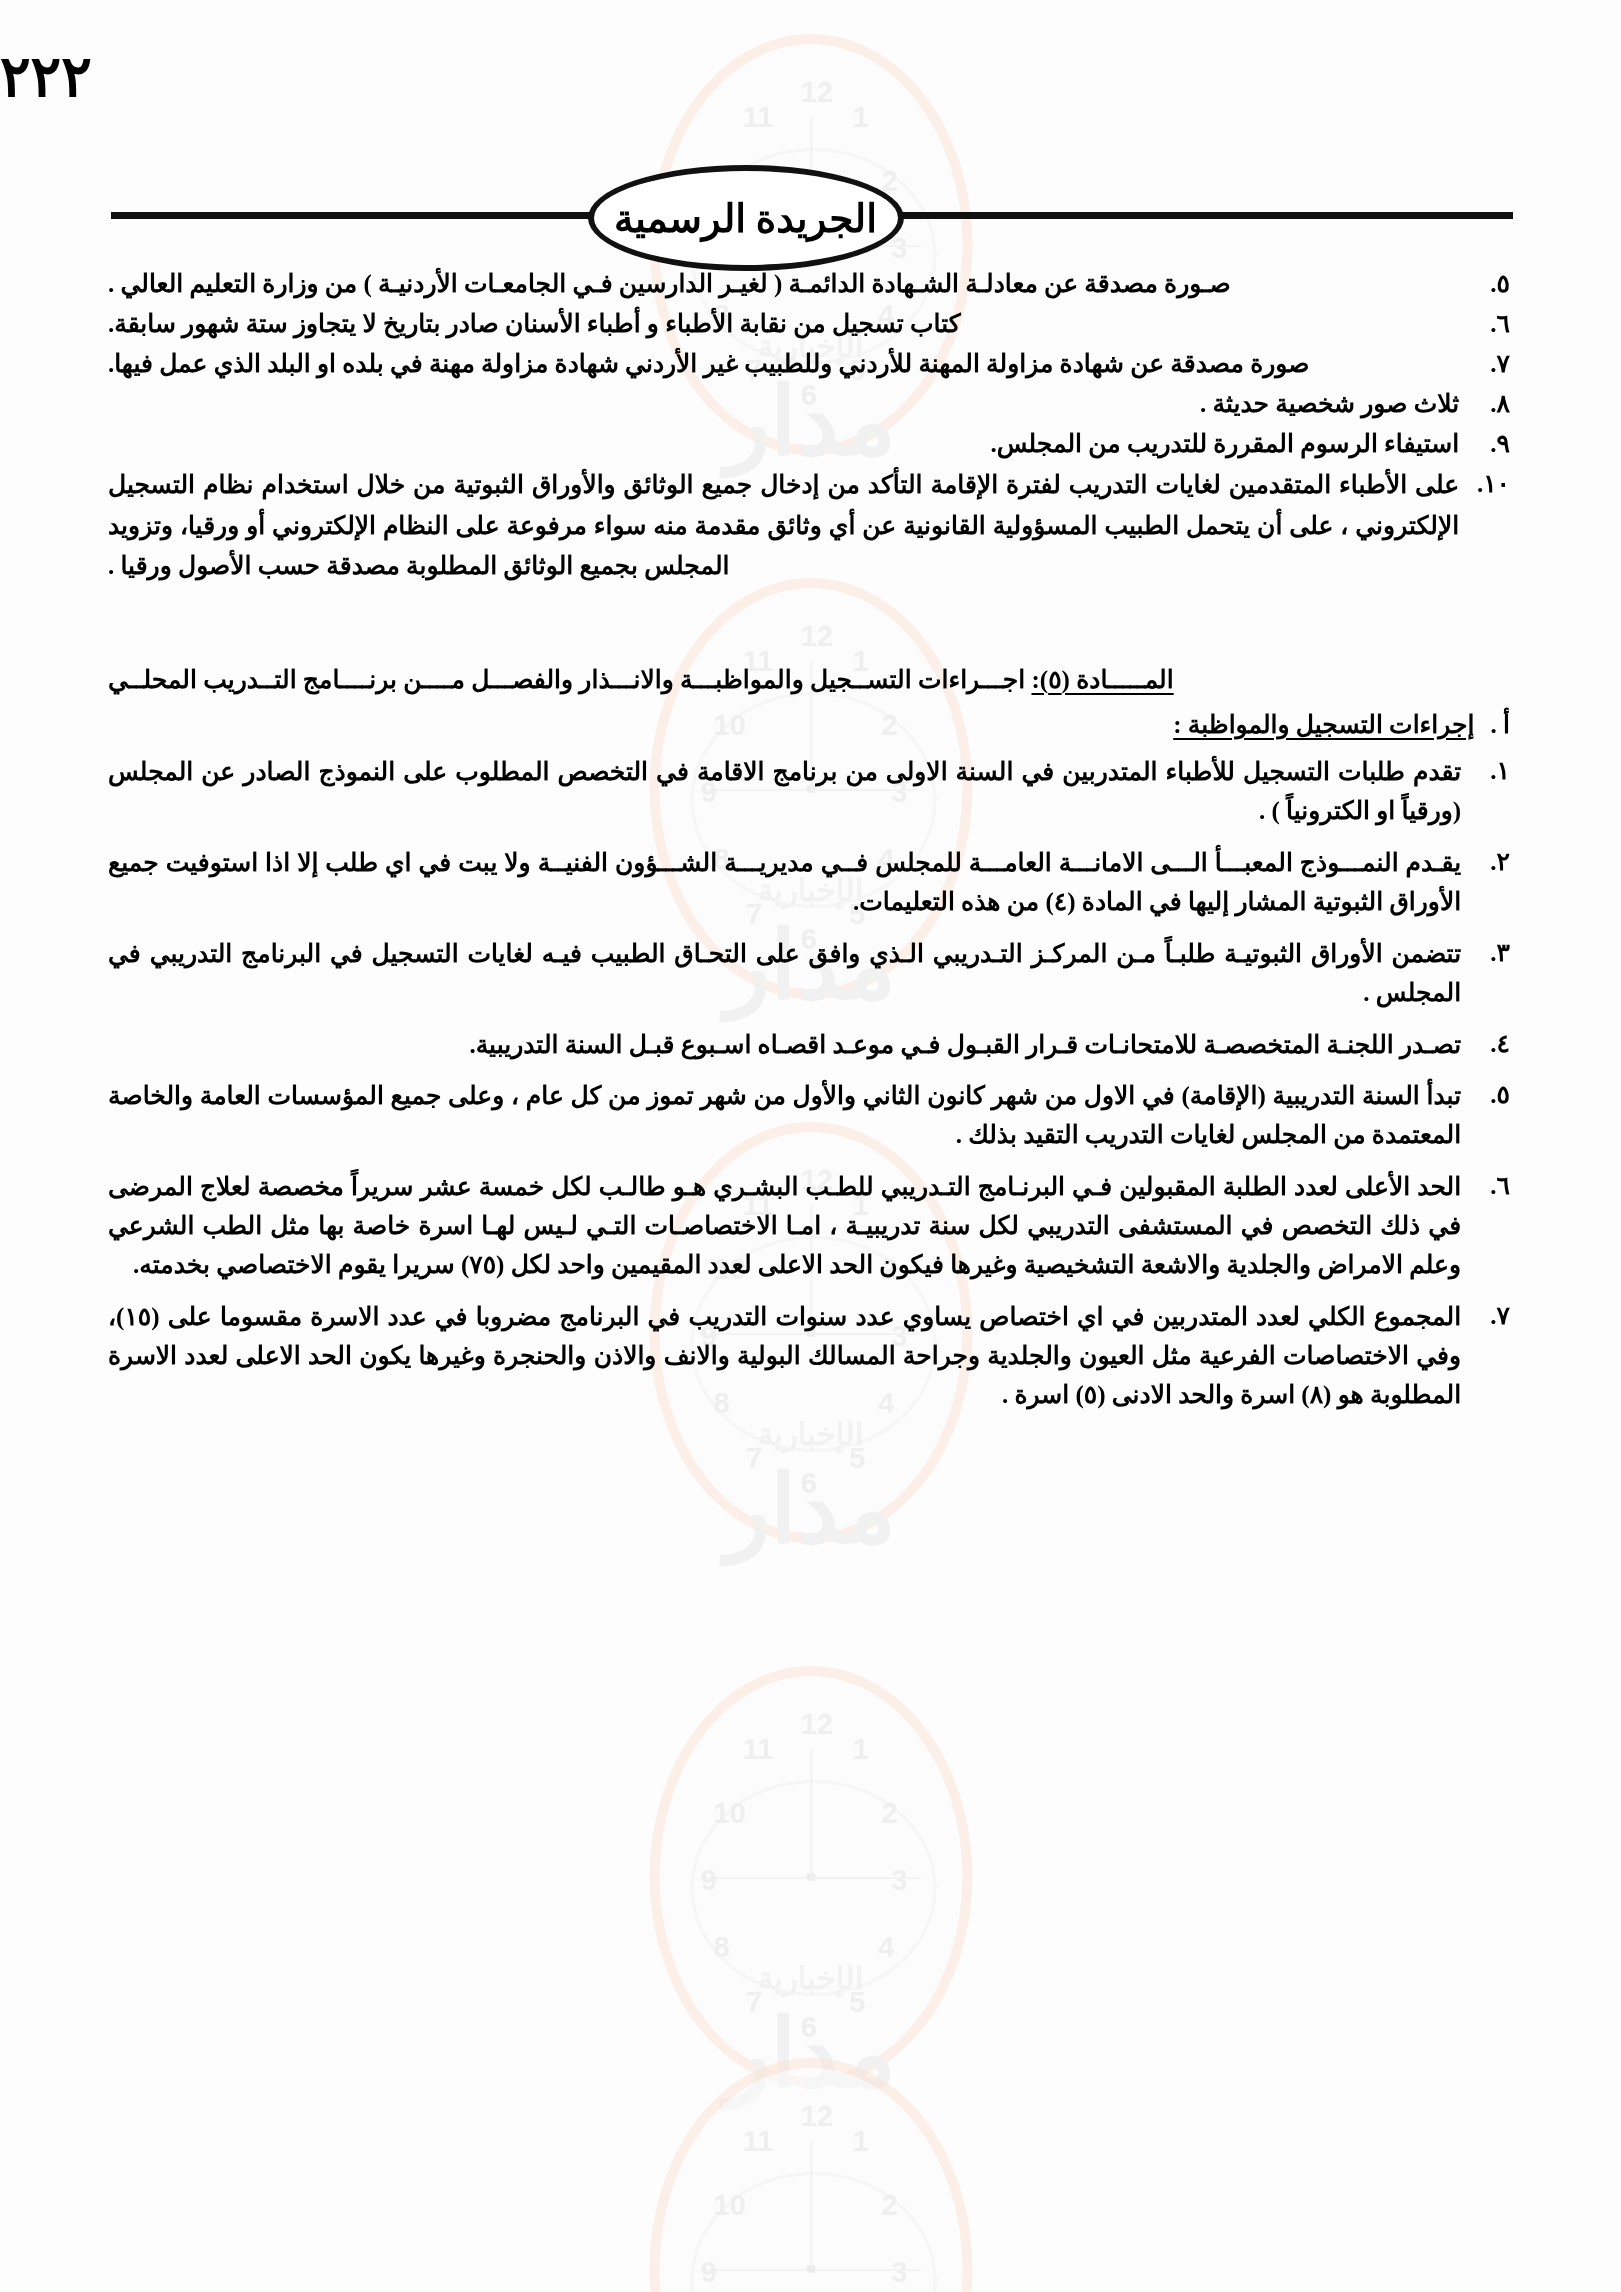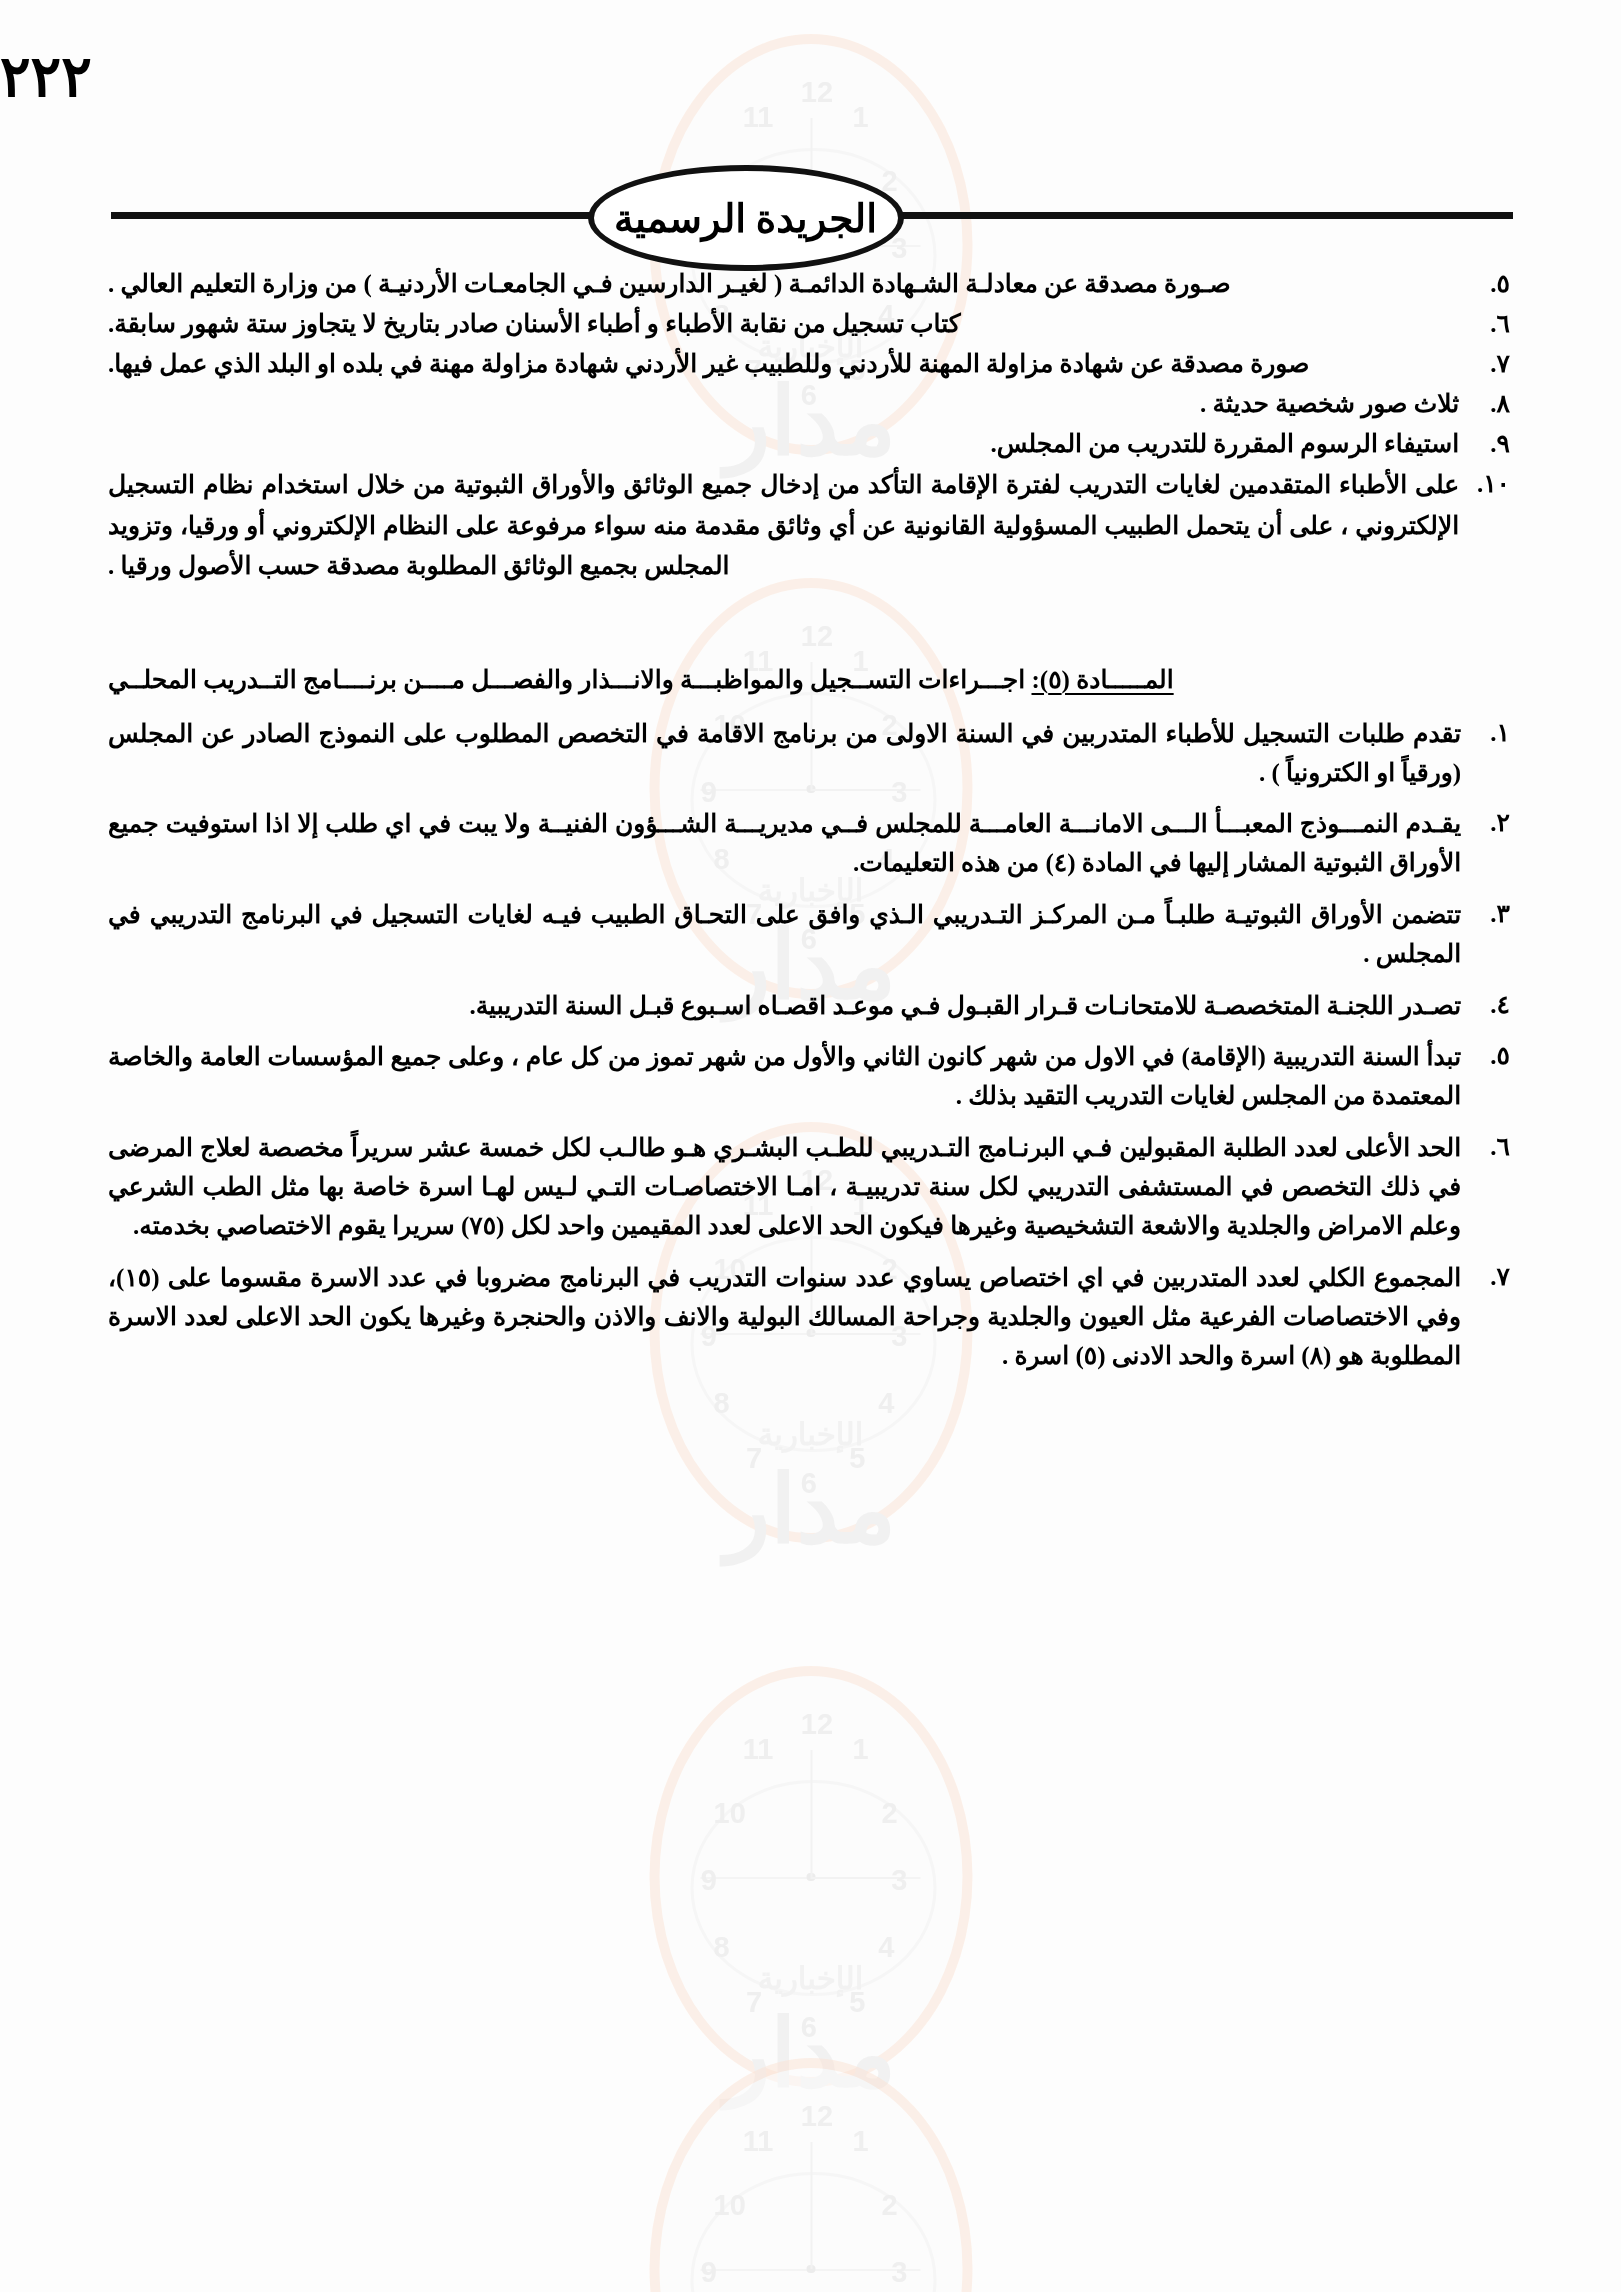--- a/index.html
+++ b/index.html
@@ -406,20 +406,24 @@
         </li>
       </ol>
 
       <div class="gap-lg"></div>
 
       <div class="article-head">
         <span class="underline-seg">المـــــادة (٥):</span>
         <span>اجـــراءات التســجيل والمواظبـــة والانـــذار والفصـــل مــــن برنــــامج التــدريب المحلــي</span>
       </div>
 
+      <div class="sub-head">
+        <span class="sh-label">أ .</span>
+        <span class="sh-text">إجراءات التسجيل والمواظبة :</span>
+      </div>
 
       <div class="gap-sm"></div>
 
       <ol class="list-lower last-block">
         <li class="num-item">
           <span class="marker">١.</span>
           <span class="itext">تقدم طلبات التسجيل للأطباء المتدربين في السنة الاولى من برنامج الاقامة في التخصص المطلوب على النموذج الصادر عن المجلس (ورقياً او الكترونياً ) .</span>
         </li>
         <li class="num-item">
           <span class="marker">٢.</span>

